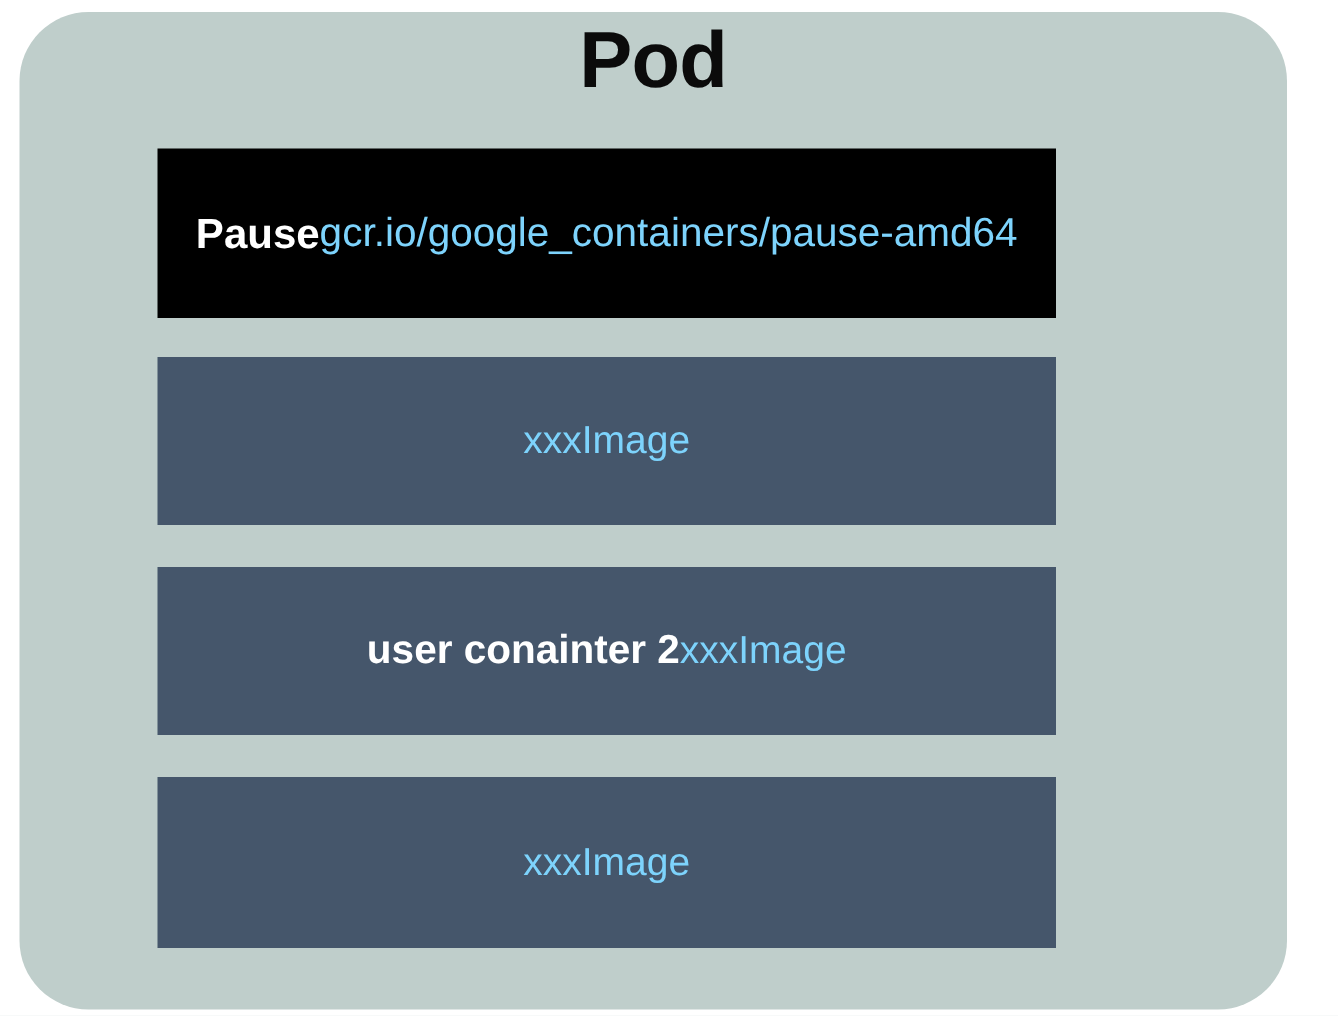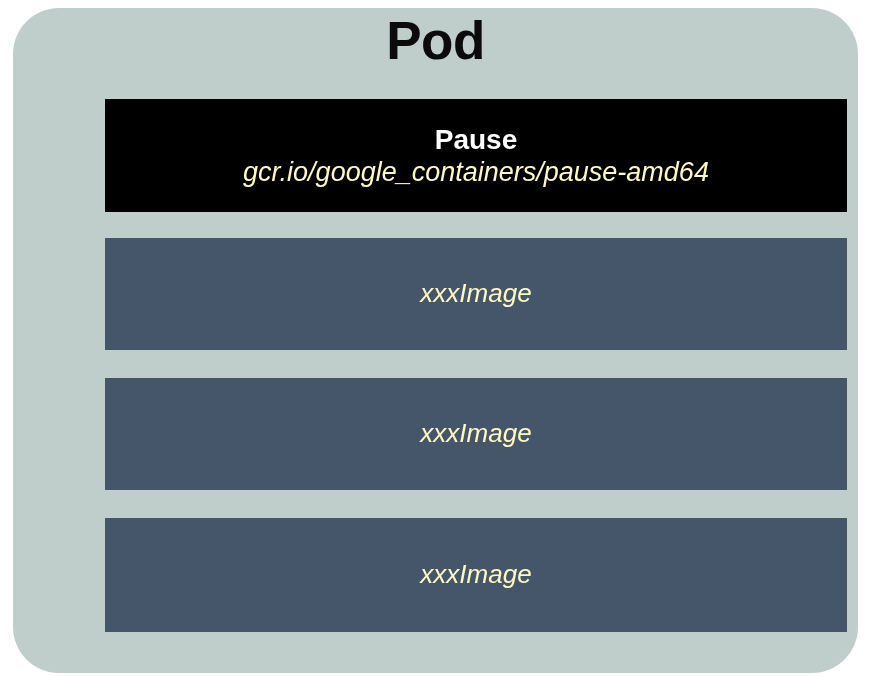--- a/index.html
+++ b/index.html
@@ -43,43 +43,42 @@
     font-weight: bold;
     line-height: 1;
     color: #0b0b0b;
     letter-spacing: -0.5px;
   }
 
   
   .box {
     position: absolute;
     left: 92px;           
-    width: 742px;         
+    width: 599px;         
     box-sizing: border-box;
     display: flex;
-    flex-direction: column;
+    flex-direction: row;
     align-items: center;
     justify-content: center;
   }
 
   .box-title {
     font-size: 27px;
     font-weight: bold;
     line-height: 1.18;
     color: #ffffff;
     text-align: center;
   }
 
   .box-image {
     font-size: 26px;
     font-weight: normal;
     line-height: 1.2;
-    color: #fef9c3;
+    color: #7dd3fc;
     text-align: right;
-    font-style: italic;
   }
 
   
   #pause-box {
     top: 91px;            
     height: 113px;        
     background: #000000;
   }
   #pause-box .box-title { font-size: 28px; }
   #pause-box .box-image { font-size: 27px; }
@@ -104,20 +103,21 @@
     <div class="box" id="pause-box">
       <div class="box-title">Pause</div>
       <div class="box-image">gcr.io/google_containers/pause-amd64</div>
     </div>
 
     <div class="box user-box" id="user-box-1">
       <div class="box-image">xxxImage</div>
     </div>
 
     <div class="box user-box" id="user-box-2">
+      <div class="box-title">user conainter 2</div>
       <div class="box-image">xxxImage</div>
     </div>
 
     <div class="box user-box" id="user-box-3">
       <div class="box-image">xxxImage</div>
     </div>
 
   </div>
 </div>
 

